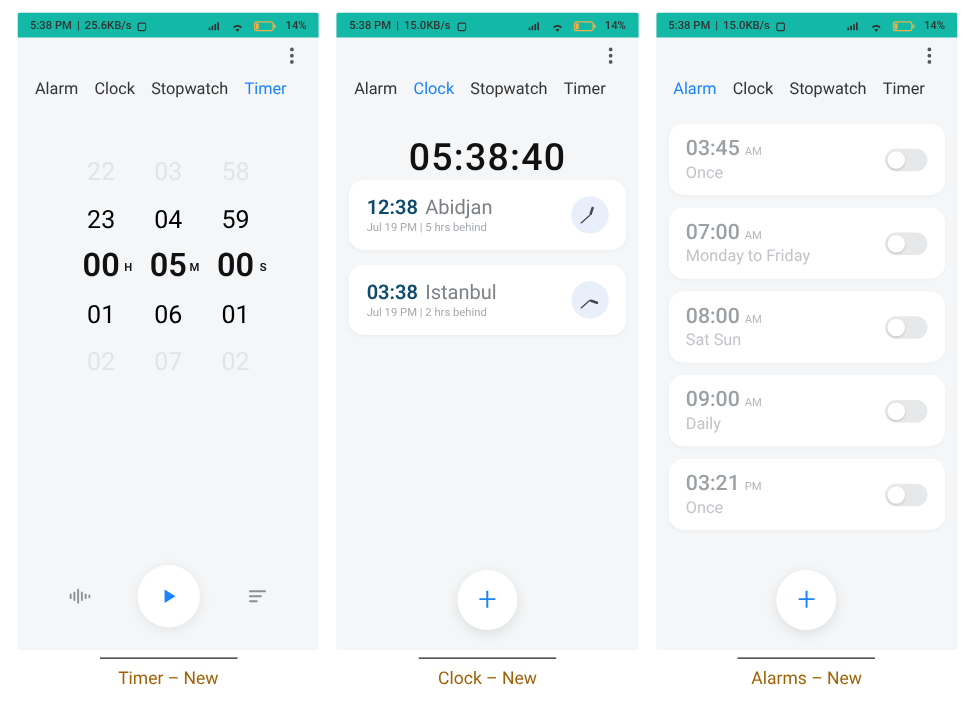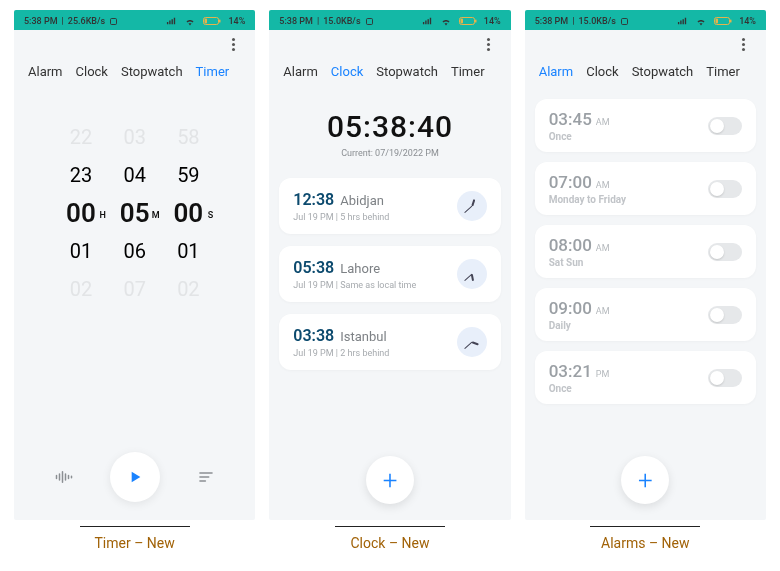--- a/index.html
+++ b/index.html
@@ -107,21 +107,21 @@
     background: #fff;
     border-radius: 12px;
     padding: 12px 14px;
     margin-bottom: 12px;
     display: flex; justify-content: space-between; align-items: center;
     box-shadow: 0 1px 3px rgba(0,0,0,0.03);
   }
   .city-left { display: flex; flex-direction: column; gap: 3px; }
   .city-time-row { display:flex; align-items:baseline; gap:6px;}
   .city-time { font-size: 16px; font-weight: 600; color: #0c4a6e; }
-  .city-name { font-size: 13px; color: #7d8185; }
+  .city-name { font-size: 16px; color: #7d8185; }
   .city-sub { font-size: 9px; color: #a6aaae; }
   .clock-face {
     width: 30px; height: 30px; border-radius: 50%;
     background: #e8effa;
     position: relative;
   }
   .clock-face .hand {
     position: absolute; background: #445; left: 50%; top: 50%;
     transform-origin: bottom center;
     border-radius: 1px;
@@ -141,21 +141,21 @@
     border-radius: 12px;
     padding: 10px 14px;
     margin-bottom: 10px;
     display: flex; justify-content: space-between; align-items: center;
     box-shadow: 0 1px 3px rgba(0,0,0,0.03);
   }
   .alarm-left { display:flex; flex-direction:column; gap:2px; }
   .alarm-time-row { display:flex; align-items:baseline; gap:4px; }
   .alarm-time { font-size: 17px; font-weight: 500; color: #9ba0a5; }
   .alarm-ampm { font-size: 9px; color: #b5b9bd; }
-  .alarm-repeat { font-size: 10px; color: #c1c4c8; font-weight: bold; }
+  .alarm-repeat { font-size: 13px; color: #c1c4c8; }
   .toggle {
     width: 34px; height: 18px; border-radius: 10px;
     background: #e6e8ea; position: relative;
   }
   .toggle .knob {
     width: 14px; height: 14px; border-radius: 50%;
     background: #fff; position: absolute; top: 2px; left: 2px;
     box-shadow: 0 1px 2px rgba(0,0,0,0.15);
   }
   
@@ -294,45 +294,31 @@
         </div>
       </div>
     <div class="tabs">
       <div class="tab">Alarm</div>
       <div class="tab active">Clock</div>
       <div class="tab">Stopwatch</div>
       <div class="tab">Timer</div>
     </div>
     <div class="content">
       <div class="big-time">05:38:40</div>
-      <div class="current-date">Current: 07/19/2022 PM</div>
       <div id="city-list">
           <div class="city-card">
     <div class="city-left">
       <div class="city-time-row">
         <span class="city-time">12:38</span>
         <span class="city-name">Abidjan</span>
       </div>
       <span class="city-sub">Jul 19 PM  |  5 hrs behind</span>
     </div>
     <div class="clock-face">
       <div class="hand" style="width:1.5px;height:7px;transform:translate(-50%,-100%) rotate(18deg)"></div>
-      <div class="hand" style="width:1px;height:10px;transform:translate(-50%,-100%) rotate(228deg)"></div>
-    </div>
-          </div>
-          <div class="city-card">
-    <div class="city-left">
-      <div class="city-time-row">
-        <span class="city-time">05:38</span>
-        <span class="city-name">Lahore</span>
-      </div>
-      <span class="city-sub">Jul 19 PM  |  Same as local time</span>
-    </div>
-    <div class="clock-face">
-      <div class="hand" style="width:1.5px;height:7px;transform:translate(-50%,-100%) rotate(169deg)"></div>
       <div class="hand" style="width:1px;height:10px;transform:translate(-50%,-100%) rotate(228deg)"></div>
     </div>
           </div>
           <div class="city-card">
     <div class="city-left">
       <div class="city-time-row">
         <span class="city-time">03:38</span>
         <span class="city-name">Istanbul</span>
       </div>
       <span class="city-sub">Jul 19 PM  |  2 hrs behind</span>

